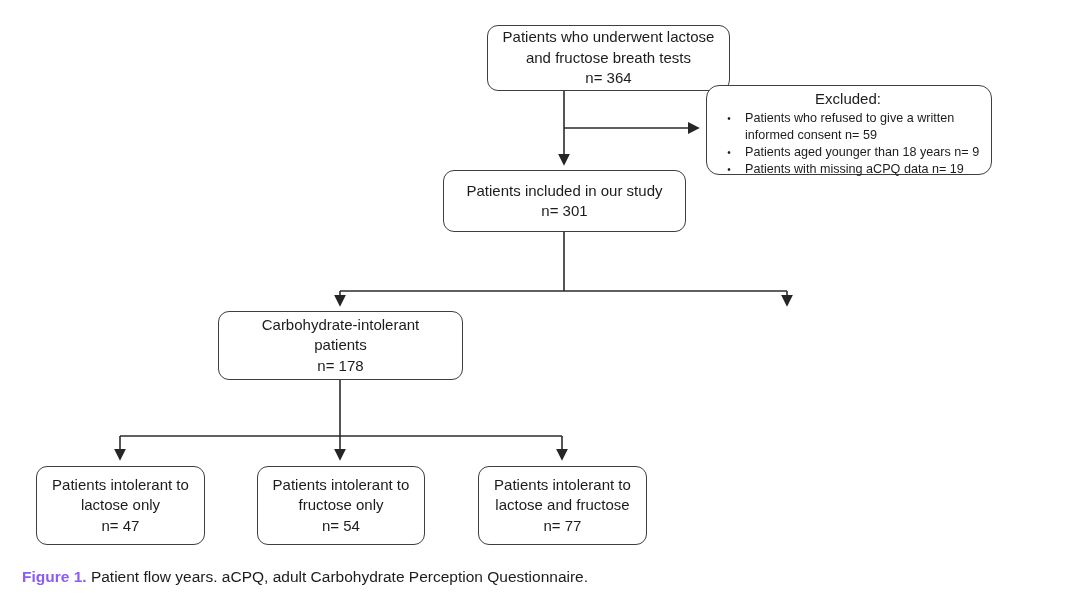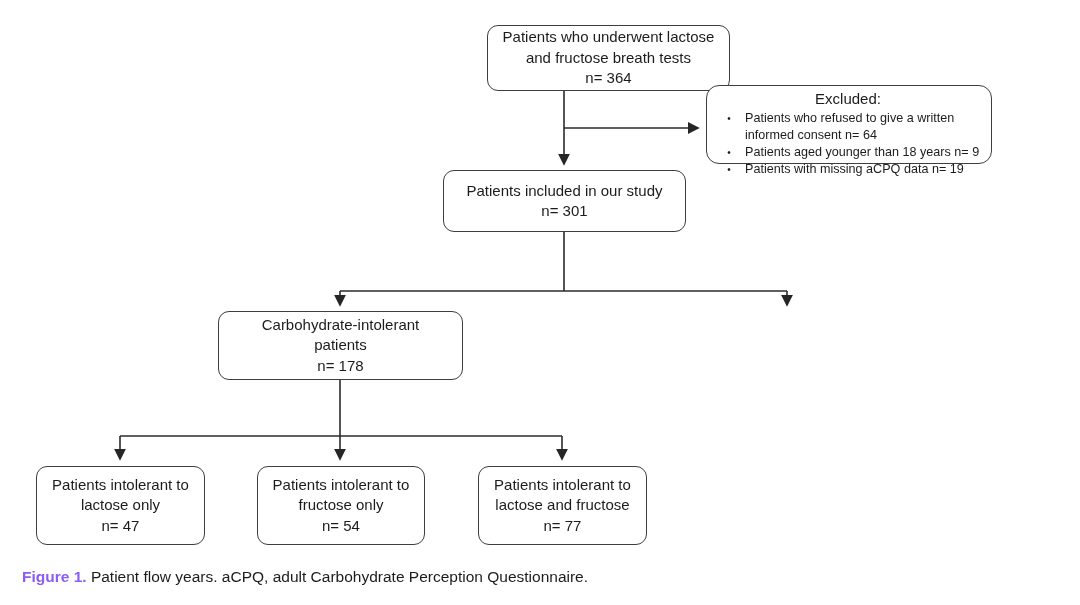--- a/index.html
+++ b/index.html
@@ -84,26 +84,26 @@
       <path d="M 120 436 V 459" marker-end="url(#arrow)"></path>
       <path d="M 340 436 V 459" marker-end="url(#arrow)"></path>
       <path d="M 562 436 V 459" marker-end="url(#arrow)"></path>
     </g>
   </svg>
 
   <div class="node" style="left:443px; top:25px; width:243px; height:66px;margin-left:44px;">Patients who underwent lactose
 and fructose breath tests
 n= 364</div>
 
-  <div class="node-excluded" style="left:706px; top:85px; width:286px; height:79px;">
+  <div class="node-excluded" style="left:706px; top:85px; width:286px; height:90px;">
     <div class="excluded-title">Excluded:</div>
     <ul class="excluded-list">
       <li class="excluded-item">
         <span class="excluded-bullet">•</span>
-        <span class="excluded-text">Patients who refused to give a written informed consent n= 64</span>
+        <span class="excluded-text">Patients who refused to give a written informed consent n= 59</span>
       </li>
       <li class="excluded-item">
         <span class="excluded-bullet">•</span>
         <span class="excluded-text">Patients aged younger than 18 years n= 9</span>
       </li>
       <li class="excluded-item">
         <span class="excluded-bullet">•</span>
         <span class="excluded-text">Patients with missing aCPQ data n= 19</span>
       </li>
     </ul>

